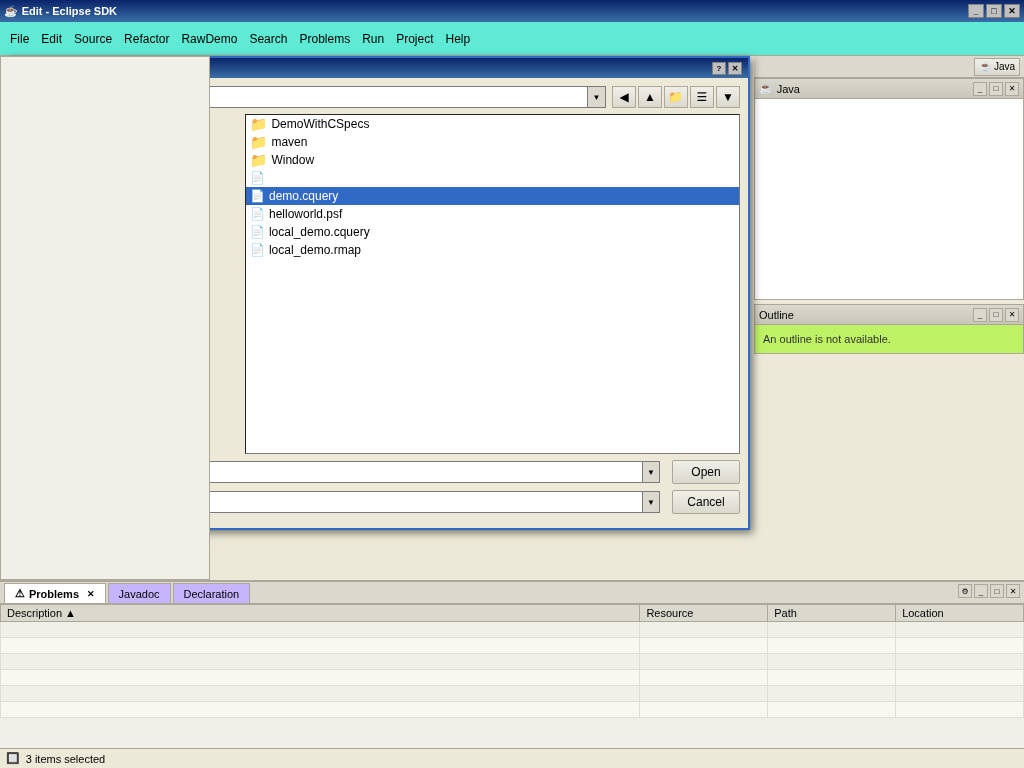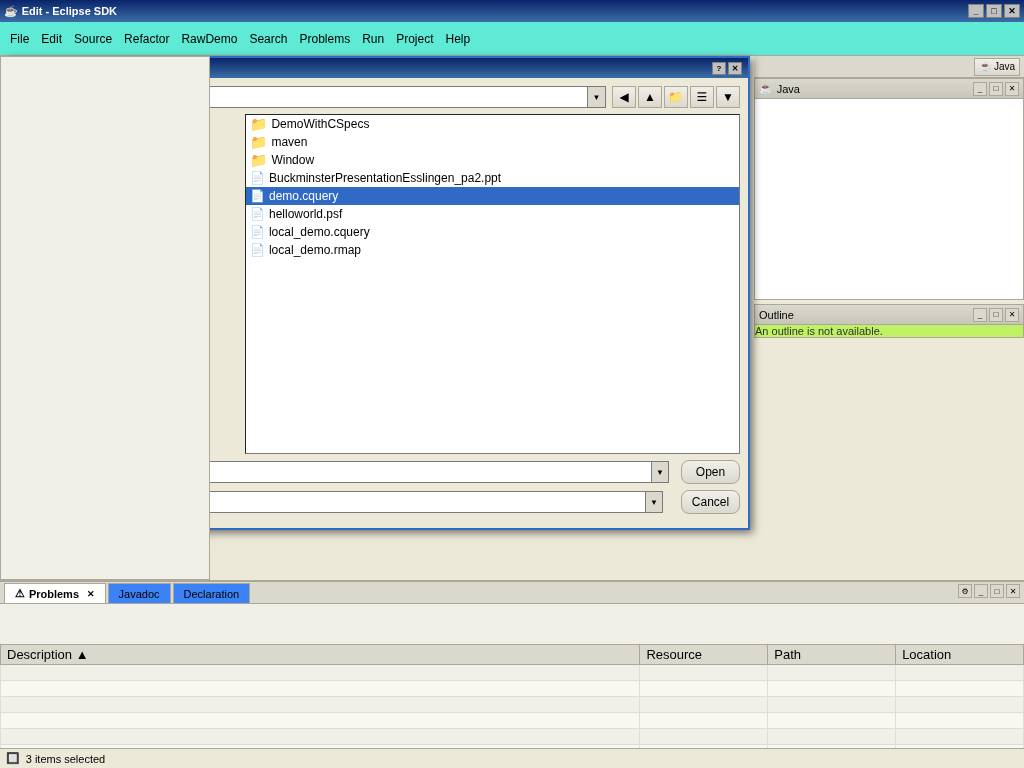--- a/index.html
+++ b/index.html
@@ -87,20 +87,21 @@
       border-bottom: 1px solid #aca899;
       height: 20px;
       display: flex;
       align-items: center;
       justify-content: space-between;
       padding: 0 4px;
       font-size: 11px;
     }
 
     .outline-content {
+      padding: 8px;
       color: #333;
       font-size: 11px;
     }
 
     .dialog {
       position: absolute;
       left: 5px;
       top: 0;
       width: 745px;
       background: #ece9d8;
@@ -246,54 +247,53 @@
       width: 18px;
       background: #dbd8ce;
       border: 1px solid #7a7a7a;
       display: flex;
       align-items: center;
       justify-content: center;
       cursor: pointer;
       font-size: 8px;
     }
     .action-btn {
-      width: 59px;
+      width: 68px;
       height: 24px;
       background: linear-gradient(to bottom, #f0efe8, #dbd8ce);
       border: 1px solid #aca899;
-      border-radius: 8px;
+      border-radius: 2px;
       cursor: pointer;
       font-size: 12px;
       display: flex;
       align-items: center;
       justify-content: center;
     }
     .problems-tab {
       padding: 2px 10px;
       height: 20px;
-      background: #3b82f6;
+      background: #c4b5fd;
       border: 1px solid #aca899;
       border-bottom: none;
       font-size: 11px;
       cursor: pointer;
       display: flex;
       align-items: center;
       gap: 4px;
       margin-right: 2px;
     }
     .problems-tab.active {
       background: white;
       font-weight: bold;
     }
 
     .problems-table {
       width: 100%;
       border-collapse: collapse;
-      font-size: 13px;
-      margin-top: 40px;
+      font-size: 11px;
     }
     .problems-table th {
       background: #dbd8ce;
       border: 1px solid #aca899;
       padding: 2px 6px;
       text-align: left;
       font-weight: normal;
       cursor: pointer;
     }
     .problems-table td {
@@ -519,21 +519,20 @@
           <div class="file-item">
             <span class="icon-folder">📁</span>
             <span>maven</span>
           </div>
           <div class="file-item">
             <span class="icon-folder">📁</span>
             <span>Window</span>
           </div>
           <div class="file-item">
             <span class="icon-ppt">📄</span>
-            <span>BuckminsterPresentationEsslingen_pa2.ppt</span>
           </div>
           <div class="file-item selected">
             <span class="icon-doc">📄</span>
             <span>demo.cquery</span>
           </div>
           <div class="file-item">
             <span class="icon-psf">📄</span>
             <span>helloworld.psf</span>
           </div>
           <div class="file-item">
@@ -555,21 +554,21 @@
             <div class="file-combo-arrow">▼</div>
           </div>
           <button class="action-btn" style="margin-left:6px;">Open</button>
         </div>
         <div class="input-row">
           <span class="input-label">Files of type:</span>
           <div class="file-input-combo">
             <input type="text" class="file-input" value="**" style="">
             <div class="file-combo-arrow">▼</div>
           </div>
-          <button class="action-btn" style="margin-left:12px;">Cancel</button>
+          <button class="action-btn" style="margin-left:6px;">Cancel</button>
         </div>
       </div>
     </div>
   </div>
 
   <div style="position:absolute; left:0; bottom:200px; width:210px; top:0; background:#f0efe8; border:1px solid #aca899;">
   </div>
 
   <div style="position:absolute; left:0; bottom:0; width:1024px; height:200px; background:#f0efe8; border-top:2px solid #aca899;">
     <div style="display:flex; background:#dbd8ce; border-bottom:1px solid #aca899; height:22px; align-items:flex-end; padding:0 4px; position:relative;">

